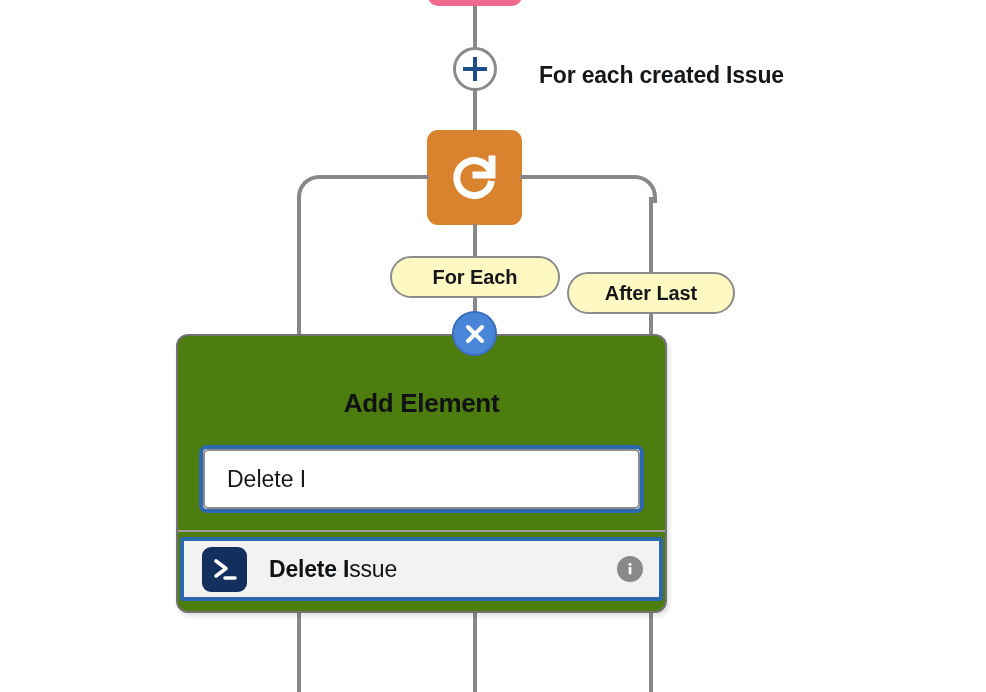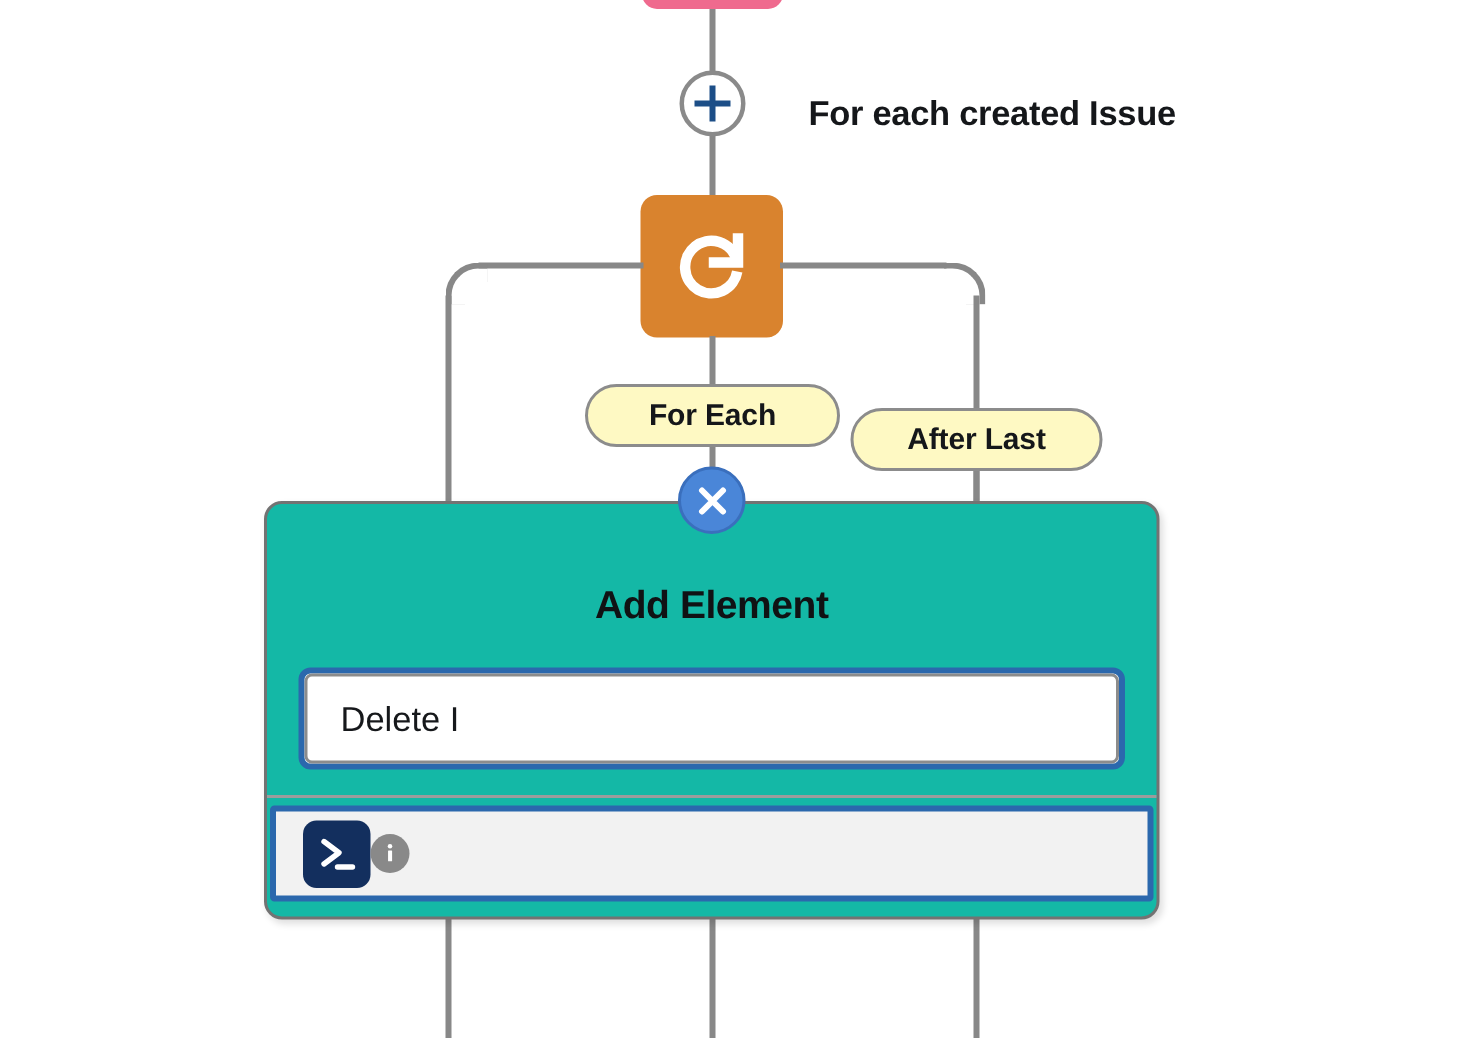--- a/index.html
+++ b/index.html
@@ -151,23 +151,23 @@
     cursor: pointer;
     z-index: 30;
   }
   .close-btn svg { display: block; }
 
   
   .panel {
     position: absolute;
     left: 176px;
     top: 334px;
-    width: 597px;
+    width: 491px;
     height: 279px;
-    background: #14b8a6;
+    background: #4d7c0f;
     border: 2px solid #737373;
     border-radius: 12px;
     box-sizing: border-box;
     z-index: 20;
     box-shadow: 2px 3px 5px rgba(0,0,0,0.13);
   }
 
   .panel-title {
     text-align: center;
     font-size: 26px;
@@ -318,20 +318,21 @@
 
     <div class="divider"></div>
 
     <div class="result-row">
       <span class="result-icon">
         <svg width="28" height="28" viewBox="0 0 28 28">
           <path d="M5 6 L15 13.5 L5 21" fill="none" stroke="#ffffff" stroke-width="3.6" stroke-linecap="round" stroke-linejoin="round"></path>
           <path d="M14 23 L24 23" stroke="#ffffff" stroke-width="3.6" stroke-linecap="round"></path>
         </svg>
       </span>
+      <span class="result-label"><span class="match">Delete I</span><span class="rest">ssue</span></span>
       <span class="info-icon">
         <svg width="16" height="16" viewBox="0 0 16 16">
           <circle cx="8" cy="3.2" r="1.5" fill="#ffffff"></circle>
           <rect x="6.7" y="6" width="2.7" height="7.2" rx="0.4" fill="#ffffff"></rect>
         </svg>
       </span>
     </div>
   </div>
 
 </div>

